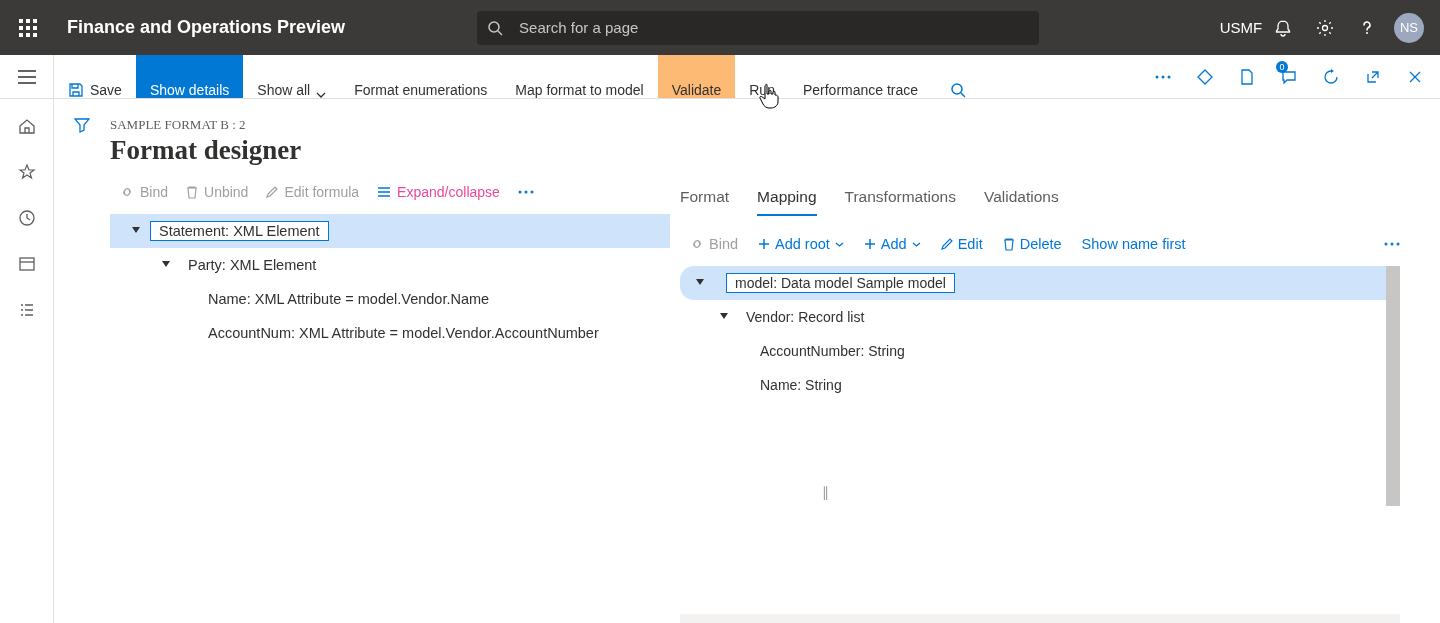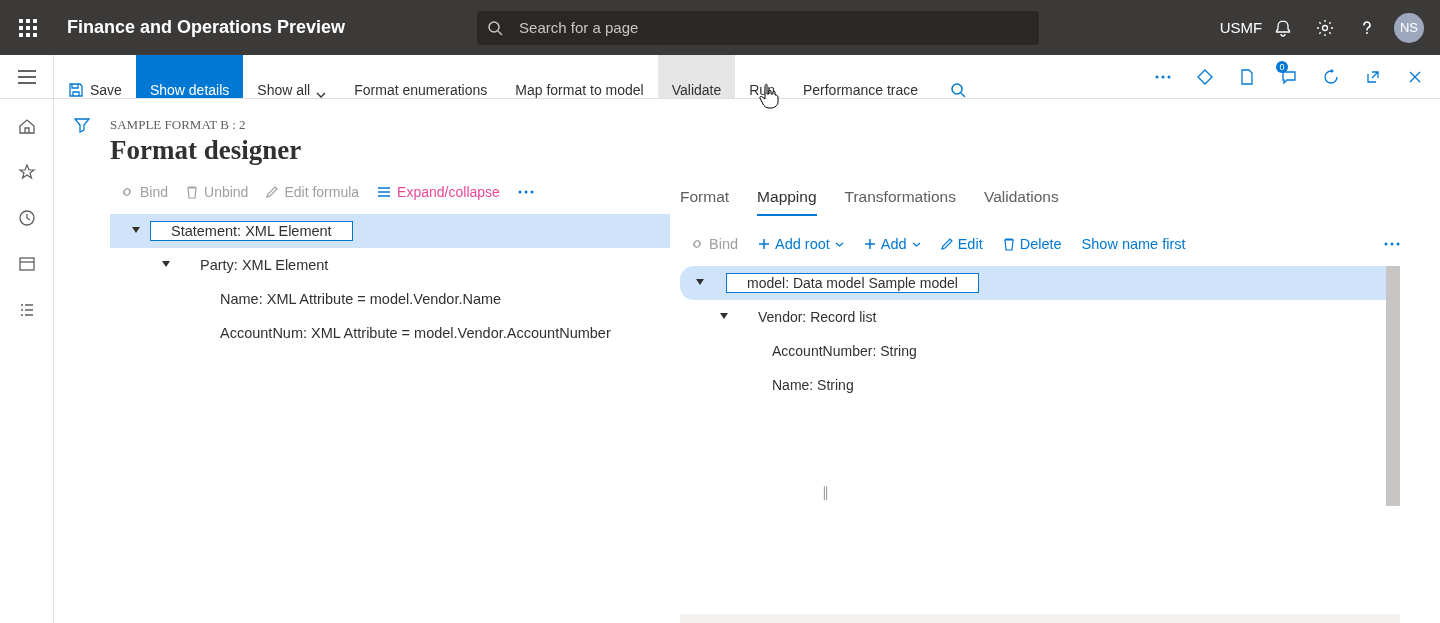--- a/index.html
+++ b/index.html
@@ -15,21 +15,21 @@
   .topbar-right { margin-left: auto; display: flex; align-items: flex-start; gap: 0; padding-right: 10px; }
   .top-icon { width: 42px; height: 55px; display: flex; align-items: center; justify-content: center; color: #fff; font-size: 16px; }
   .avatar-circle { width: 30px; height: 30px; border-radius: 50%; background: #9da8bf; color: #fff; display: flex; align-items: center; justify-content: center; font-size: 13px; font-weight: 500; }
   .company-label { font-size: 15px; padding: 0 8px; }
 
   
   .cmdbar-row { height: 44px; border-bottom: 1px solid #e1dfdd; display: flex; align-items: stretch; background: #fff; }
   .cmd-hamburger { width: 54px; display: flex; align-items: center; justify-content: center; border-right: 1px solid #e1dfdd; }
   .cmd-btn { display: flex; align-items: flex-end; padding: 0 14px; font-size: 14px; color: #323130; gap: 6px; border-right: 0; cursor: pointer; }
   .cmd-btn.primary { background: #0078d4; color: #fff; }
-  .cmd-btn.hovered { background: #e5e5e5; }
+  .cmd-btn.hovered { background: #fdba74; }
   .cmd-right { margin-left: auto; display: flex; align-items: center; gap: 4px; padding-right: 6px; }
   .cmd-right .ic { width: 38px; height: 44px; display: flex; align-items: center; justify-content: center; color: #0078d4; position: relative; }
   .badge-0 { position: absolute; top: 6px; left: 6px; background: #0078d4; color: #fff; font-size: 9px; width: 12px; height: 12px; border-radius: 6px; display: flex; align-items: center; justify-content: center; }
 
   
   .body-row { display: flex; height: calc(623px - 55px - 44px); }
   .leftrail { width: 54px; border-right: 1px solid #e1dfdd; display: flex; flex-direction: column; align-items: center; padding-top: 18px; gap: 28px; color: #605e5c; }
 
   
   .filtercol { width: 56px; border-right: 0; display: flex; justify-content: center; padding-top: 18px; color: #0078d4; }
@@ -48,21 +48,21 @@
   
   .mini-toolbar { display: flex; align-items: center; gap: 18px; padding: 10px 0 14px 10px; font-size: 14px; color: #a19f9d; }
   .mini-toolbar .active { color: #ec4899; }
   .mini-toolbar .item { display: flex; align-items: center; gap: 6px; }
 
   
   .tree { font-size: 14.5px; }
   .tree-row { display: flex; align-items: center; height: 34px; }
   .tree-row.selected { background: #cfe4fa; }
   .twisty { width: 16px; display: inline-flex; justify-content: center; margin-right: 6px; color: #605e5c;}
-  .node-label { display: inline-block; padding: 1px 20px; }
+  .node-label { display: inline-block; padding: 1px 8px; }
   .node-label.boxed { border: 1px solid #0078d4; background: #fff; }
   .tree-indent-1 { padding-left: 18px; }
   .tree-indent-2 { padding-left: 48px; }
   .tree-indent-3 { padding-left: 68px; }
 
   
   .rtabs { display: flex; gap: 28px; padding: 10px 0 6px 0; font-size: 15.5px; border-bottom: 0px; }
   .rtab { padding: 4px 0 8px 0; color: #605e5c; cursor: pointer; }
   .rtab.active { color: #323130; border-bottom: 2px solid #0078d4; }
 

